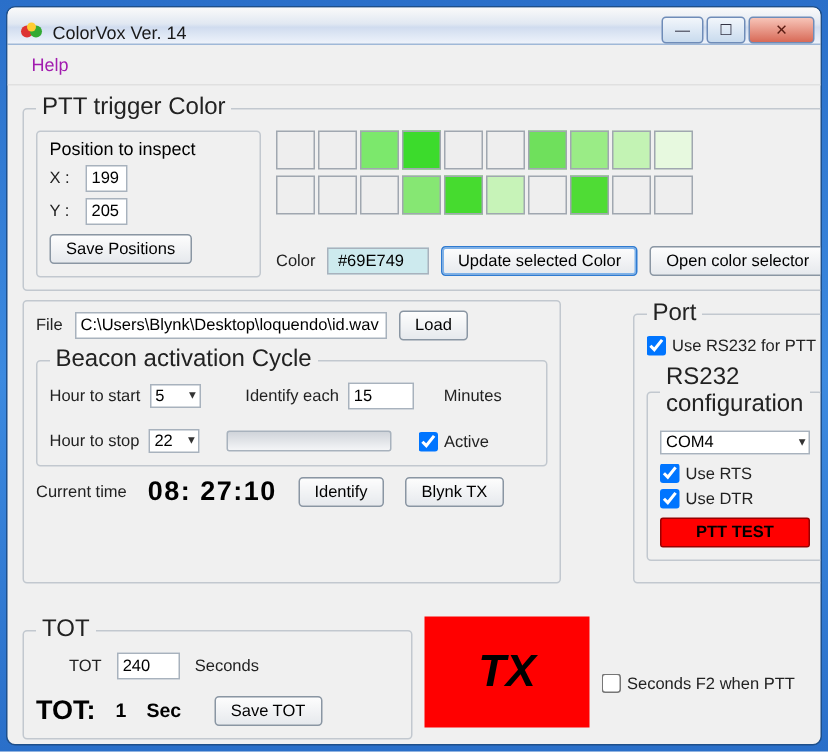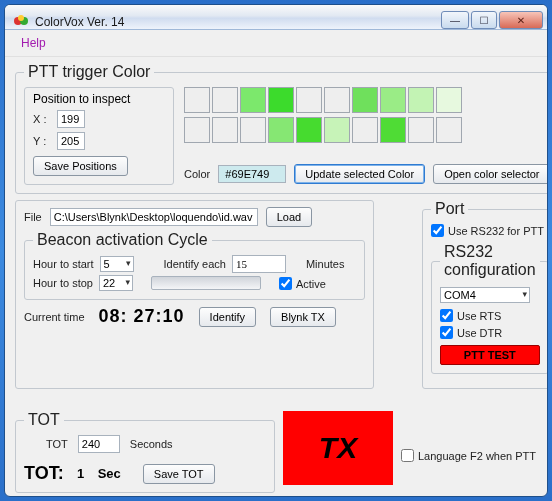--- a/index.html
+++ b/index.html
@@ -35,21 +35,21 @@
   .slider { width:110px; height:14px; background:linear-gradient(to bottom,#d0d4da,#f4f5f7); border:1px solid #a8b2bd; border-radius:2px; position:relative; }
   .chk { display:flex; align-items:flex-end; gap:4px; font-size:11px; }
   .chk input { margin:0; }
   .curtime { display:flex; align-items:center; gap:14px; margin-top:4px; }
   .curtime .time { font-size:18px; font-weight:bold; letter-spacing:1px; }
   .ptttest { background:#ff0000; color:#000; font-size:11px; text-align:center; padding:3px 6px; border:1px solid #900; border-radius:2px; cursor:pointer; font-weight:bold; }
   .botrow { display:flex; gap:8px; align-items:stretch;margin-top:16px; }
   .tx { background:#ff0000; color:#000; width:110px; height:74px; display:flex; align-items:center; justify-content:center; font-size:30px; font-weight:bold; font-style:italic; }
   .select { font-size:11px; border:1px solid #a8b2bd; background:#fff; padding:1px 14px 1px 3px; position:relative; display:inline-block; min-width:34px; cursor:pointer; }
   .select::after { content:"▾"; position:absolute; right:2px; top:1px; font-size:9px; color:#333; }
-  .select.wide { width:90px; }
+  .select.wide { width:100px; }
   .fileinp { width:208px; }
 </style>
 </head>
 <body>
 
 <div class="window">
   <div class="titlebar">
     <svg class="icon" viewBox="0 0 16 16">
         <circle cx="5" cy="8" r="4" fill="#d33"></circle>
         <circle cx="11" cy="8" r="4" fill="#3a3"></circle>
@@ -127,25 +127,25 @@
             <input type="text" class="fileinp" value="C:\Users\Blynk\Desktop\loquendo\id.wav" style="">
             <button class="btn">Load</button>
           </div>
           <fieldset style="margin-top:4px">
             <legend>Beacon activation Cycle</legend>
             <div class="row" style="gap:6px">
               <span class="txt">Hour to start</span>
               <span class="select">5</span>
               <span style="width:18px"></span>
               <span class="txt">Identify each</span>
-              <input type="text" style="width: 54px; font-family: Liberation Serif, serif;" value="15">
+              <input type="text" style="width: 44px;" value="15">
               <span style="width:8px"></span>
               <span class="txt">Minutes</span>
             </div>
-            <div class="row" style="margin-top:2px; gap:6px">
+            <div class="row" style="margin-top:13px; gap:6px">
               <span class="txt">Hour to stop</span>
               <span class="select">22</span>
               <span style="width:6px"></span>
               <div class="slider"></div>
               <span style="width:6px"></span>
               <label class="chk">
                   <input type="checkbox" checked="" style="">
                   <span>Active</span>
                 </label>
             </div>
@@ -196,19 +196,19 @@
           <span style="font-size:13px; font-weight:bold; width:18px; text-align:center">1</span>
           <span style="font-size:13px; font-weight:bold">Sec</span>
           <span style="width:6px"></span>
           <button class="btn">Save TOT</button>
         </div>
       </fieldset>
       <div class="tx">TX</div>
       <div style="flex:1; display:flex; align-items:center">
         <label class="chk">
             <input type="checkbox" style="">
-            <span>Language F2 when PTT</span>
+            <span>Seconds F2 when PTT</span>
           </label>
       </div>
     </div>
 
   </div>
 </div>
 
 </body></html>

